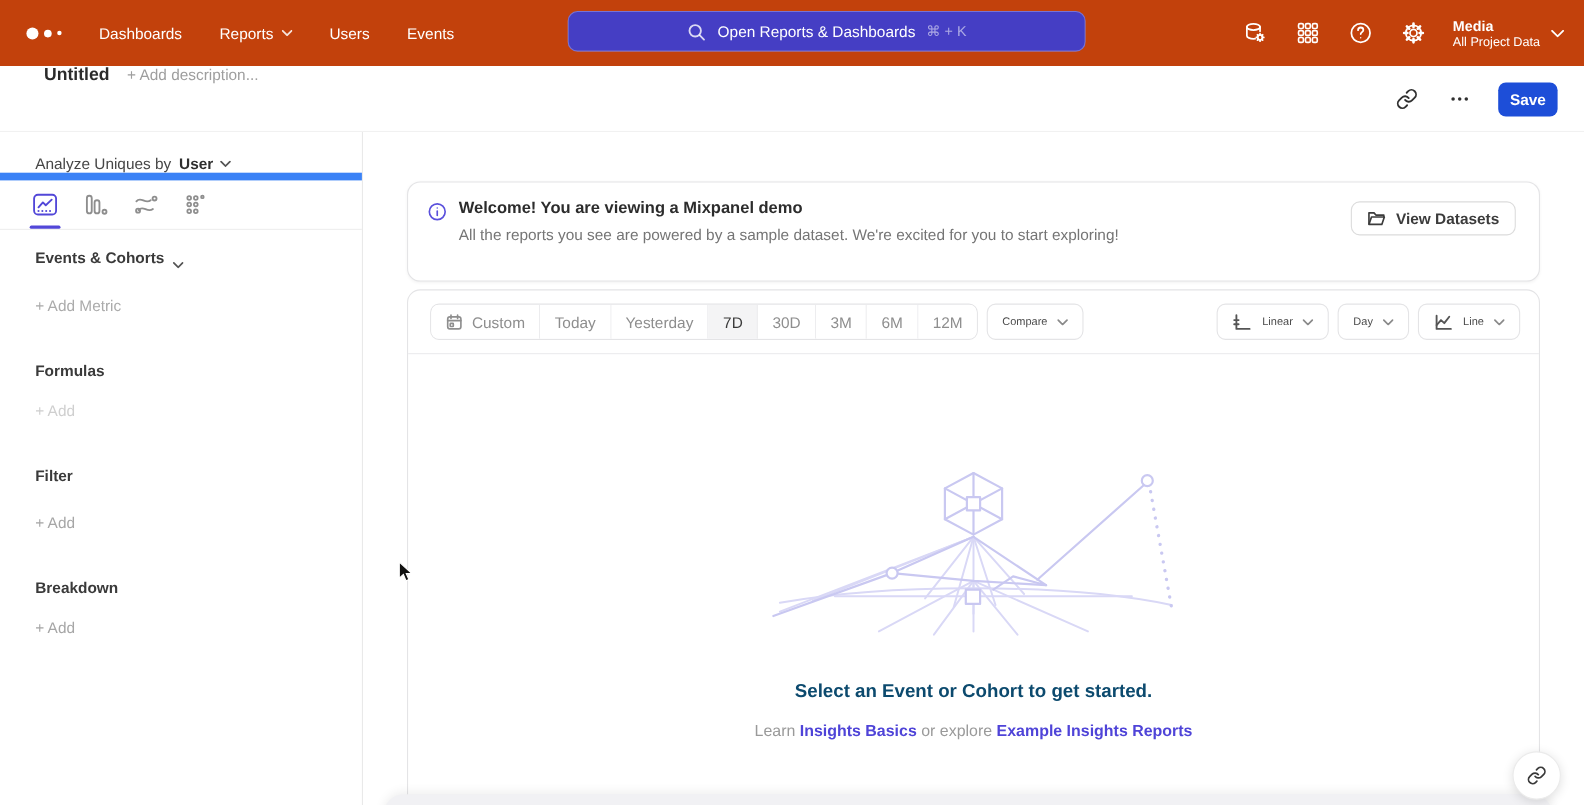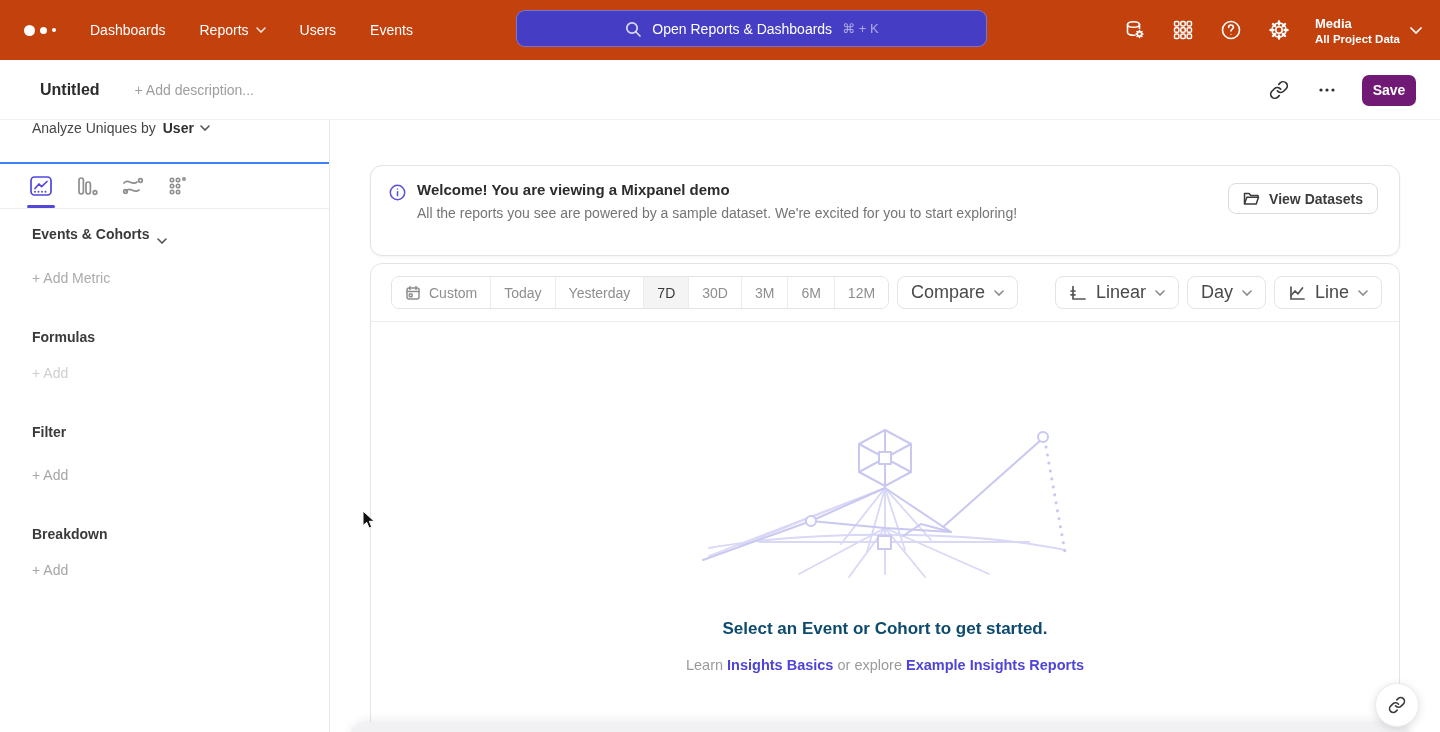--- a/index.html
+++ b/index.html
@@ -21,36 +21,36 @@
     background:#453ec4; border:1px solid rgba(255,255,255,.28); border-radius:9px;
     display:flex; align-items:center; justify-content:center; gap:10px; cursor:text; }
   .nav-search .ph { color:#fff; font-size:14px; font-weight:500; }
   .nav-search .sc { color:rgba(255,255,255,.55); font-size:13px; }
 
   .nav-right { position:absolute; right:18px; top:0; height:60px; display:flex; align-items:center; gap:24px; }
   .nav-ic { width:24px; height:24px; display:flex; align-items:center; justify-content:center; cursor:pointer; }
   .project { display:flex; align-items:center; gap:10px; cursor:pointer; }
   .project .pt { text-align:left; color:#fff; }
   .project .pname { font-size:13px; font-weight:700; line-height:17px; }
-  .project .pscope { font-size:11.5px; font-weight:700; line-height:14px; }
+  .project .pscope { font-size:11.5px; font-weight:400; line-height:14px; }
 
   
   .rheader { position:absolute; top:60px; left:0; width:1440px; height:60px; background:#fff; border-bottom:1px solid #f1f1f1; }
-  .rh-left { position:absolute; left:40px; top:0; height:60px; display:flex; align-items:center; gap:35px; }
+  .rh-left { position:absolute; left:40px; top:0; height:60px; display:flex; align-items:flex-start; gap:16px; }
   .rtitle { font-size:16px; font-weight:700; color:#2b2b2b; cursor:text; }
   .rdesc { font-size:14px; color:#9e9e9e; cursor:text; }
   .rh-right { position:absolute; right:24px; top:0; height:60px; display:flex; align-items:center; gap:22px; }
   .hbtn { width:26px; height:26px; display:flex; align-items:center; justify-content:center; cursor:pointer; color:#303030; }
-  .save-btn { width:54px; height:31px; background:#701a75; color:#fff; border:none; border-radius:7px;
+  .save-btn { width:54px; height:31px; background:#1d4ed8; color:#fff; border:none; border-radius:7px;
     font-size:14px; font-weight:600; font-family:inherit; cursor:default; }
 
   
   .sidebar { position:absolute; top:120px; left:0; width:330px; bottom:0; background:#fff; border-right:1px solid #e9e9e9; }
-  .analyze-row { position:absolute; top:0; left:0; right:0; height:44px; border-bottom:2px solid #3b82f6;
-    display:flex; align-items:flex-start; padding-left:32px; gap:7px; }
+  .analyze-row { position:absolute; top:0; left:0; right:0; height:44px; border-bottom:7px solid #3b82f6;
+    display:flex; align-items:flex-end; padding-left:32px; gap:7px; }
   .analyze-row .a1 { font-size:14px; color:#464646; }
   .analyze-row .a2 { font-size:14px; font-weight:600; color:#2f2f2f; cursor:pointer; display:flex; align-items:center; gap:6px; }
   .chart-tabs { position:absolute; top:44px; left:0; right:0; height:45px; border-bottom:1px solid #eeeeee;
     display:flex; align-items:stretch; padding-left:29px; }
   .ctab { width:46px; display:flex; flex-direction:column; align-items:flex-start; justify-content:center; position:relative; cursor:pointer; color:#8e8e8e; }
   .ctab.active { color:#5247d8; }
   .ctab.active::after { content:""; position:absolute; left:-2px; bottom:0; width:28px; height:3px; background:#5247d8; border-radius:2px; }
   .sb-label { position:absolute; left:32px; font-size:14px; line-height:20px; }
   .sb-head { font-weight:600; color:#3a3a3a; display:flex; align-items:flex-end; gap:8px; }
   .sb-add { cursor:pointer; }
@@ -73,21 +73,21 @@
 
   .report-card { position:absolute; left:40px; top:143px; width:1030px; height:640px;
     border:1px solid #e4e4e6; border-radius:12px; background:#fff; }
   .controls { height:58px; border-bottom:1px solid #ececee; display:flex; align-items:center; padding:0 17px 0 20px; gap:8px; }
   .seg-group { display:flex; align-items:stretch; height:33px; border:1px solid #e4e4e6; border-radius:8px; overflow:hidden; }
   .seg { display:flex; align-items:center; gap:8px; padding:0 13px; font-size:14px; color:#8e8e8e;
     border-right:1px solid #ececee; cursor:pointer; background:#fff; white-space:nowrap; }
   .seg:last-child { border-right:none; }
   .seg.selected { background:#f4f4f5; color:#3a3a3a; font-weight:500; }
   .ctl-btn { height:33px; border:1px solid #e4e4e6; border-radius:8px; background:#fff; padding:0 13px;
-    display:flex; align-items:center; gap:9px; font-size:18px; font-weight:500; color:#4a4a4a; cursor:pointer; font-family:inherit; }
+    display:flex; align-items:center; gap:9px; font-size:10px; font-weight:500; color:#4a4a4a; cursor:pointer; font-family:inherit; }
   .ctl-right { margin-left:auto; display:flex; gap:8px; }
   .chev { color:#8a8a8a; }
 
   .empty-state { position:absolute; top:160px; left:0; right:0; text-align:center; }
   .empty-state .illus { margin:0 auto 40px auto; }
   .es-title { font-size:17px; font-weight:700; color:#0c4a6e; margin-bottom:18px; }
   .es-sub { font-size:14.5px; color:#9a9a9a; }
   .es-link { color:#4f44d8; font-weight:600; cursor:pointer; }
 
   .peek-bar { position:absolute; left:19px; width:1062px; top:602px; height:40px;

